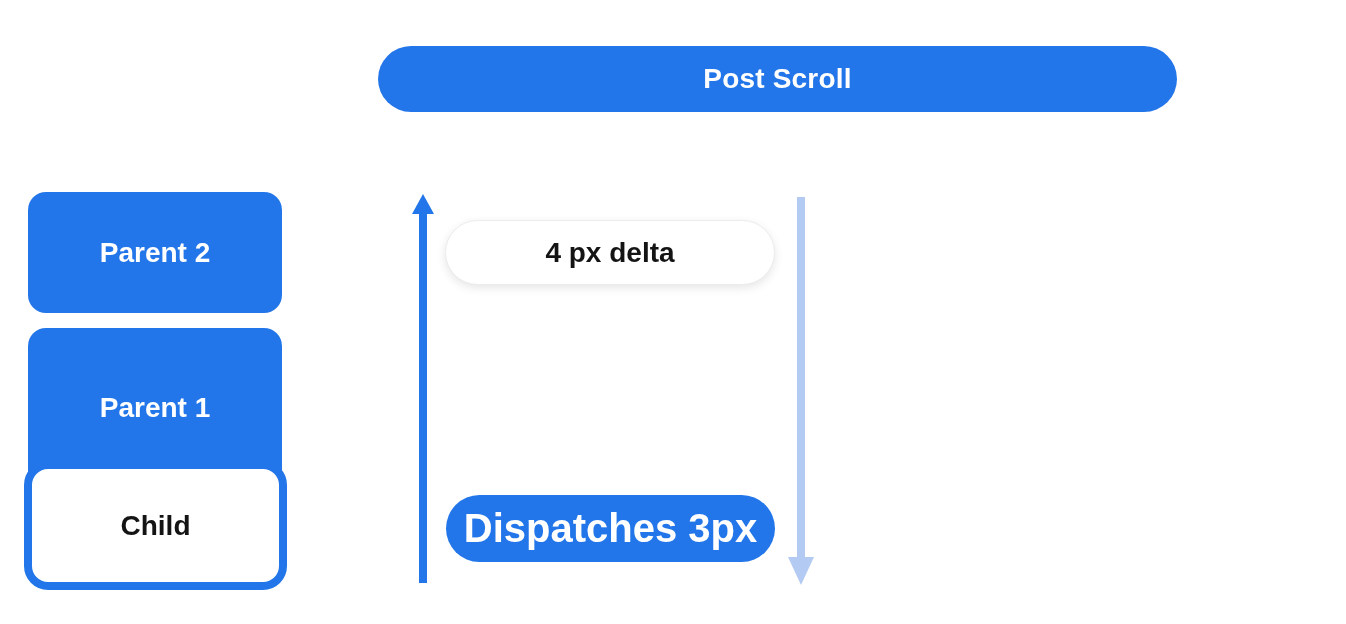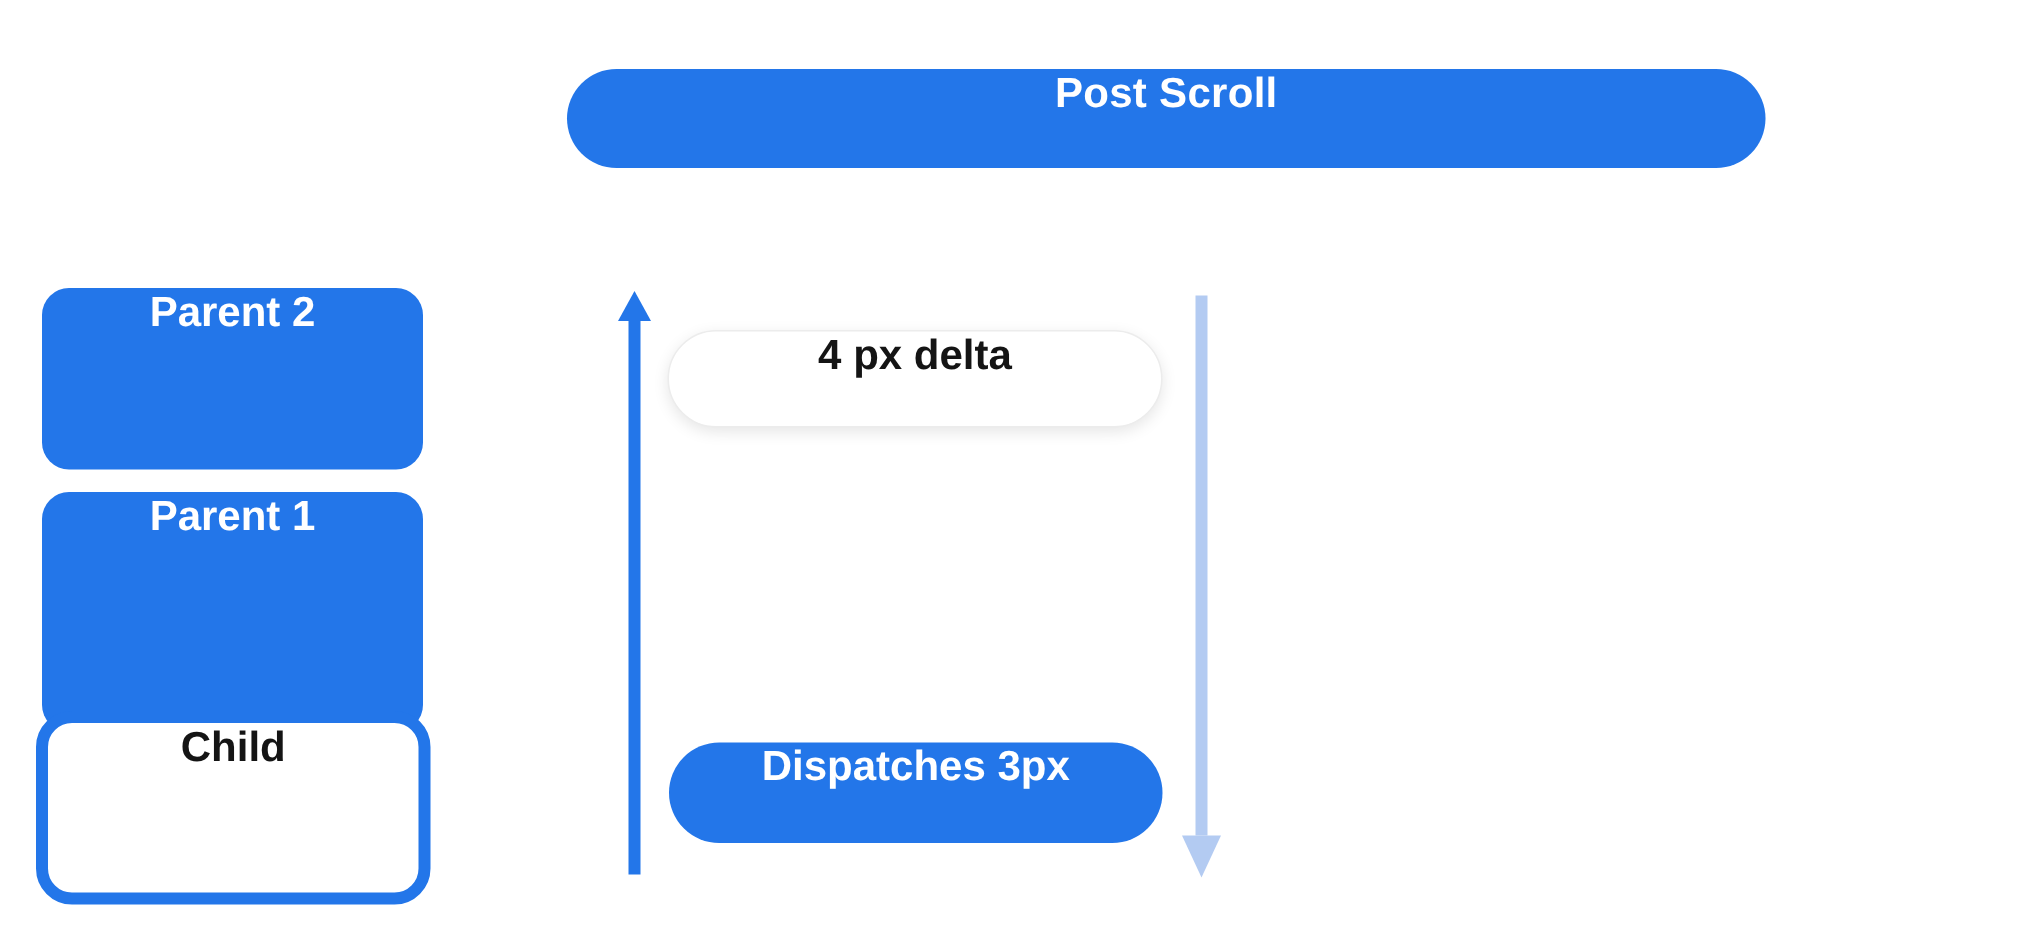--- a/index.html
+++ b/index.html
@@ -11,21 +11,21 @@
   }
   html, body { margin: 0; padding: 0; background: #ffffff; }
   .canvas {
     position: relative;
     width: 1346px;
     height: 624px;
     background: var(--bg);
     font-family: "Liberation Sans", sans-serif;
     overflow: hidden;
   }
-  .centered { display: flex; justify-content: center; }
+  .centered { display: flex; align-items: center; justify-content: center; }
 
   
   .title-pill {
     position: absolute;
     left: 378px; top: 46px;
     width: 799px; height: 66px;
     background: var(--blue);
     border-radius: 33px;
     color: #ffffff;
     font-size: 28px;
@@ -42,21 +42,21 @@
     border-radius: 18px;
   }
   .box.filled {
     left: 28px; width: 254px;
     background: var(--blue);
     color: #ffffff;
   }
   .box-parent2 { top: 192px; height: 121px; }
   .box-parent1 { top: 328px; height: 160px; }
   .box.outlined {
-    left: 24px; top: 474px;
+    left: 24px; top: 461px;
     width: 263px; height: 129px;
     background: #ffffff;
     border: 8px solid var(--blue);
     border-radius: 24px;
     color: var(--text-dark);
     font-weight: 600;
   }
 
   
   .arrow-part { position: absolute; }
@@ -99,21 +99,21 @@
     font-size: 28px;
     font-weight: 700;
   }
   .dispatch-pill {
     position: absolute;
     left: 446px; top: 495px;
     width: 329px; height: 67px;
     background: var(--blue);
     border-radius: 34px;
     color: #ffffff;
-    font-size: 28px;
+    font-size: 40px;
     font-weight: 700;
   }
 </style>
 </head>
 <body>
 
 <div class="canvas">
 
   <div class="title-pill centered">
     <span>Post Scroll</span>

